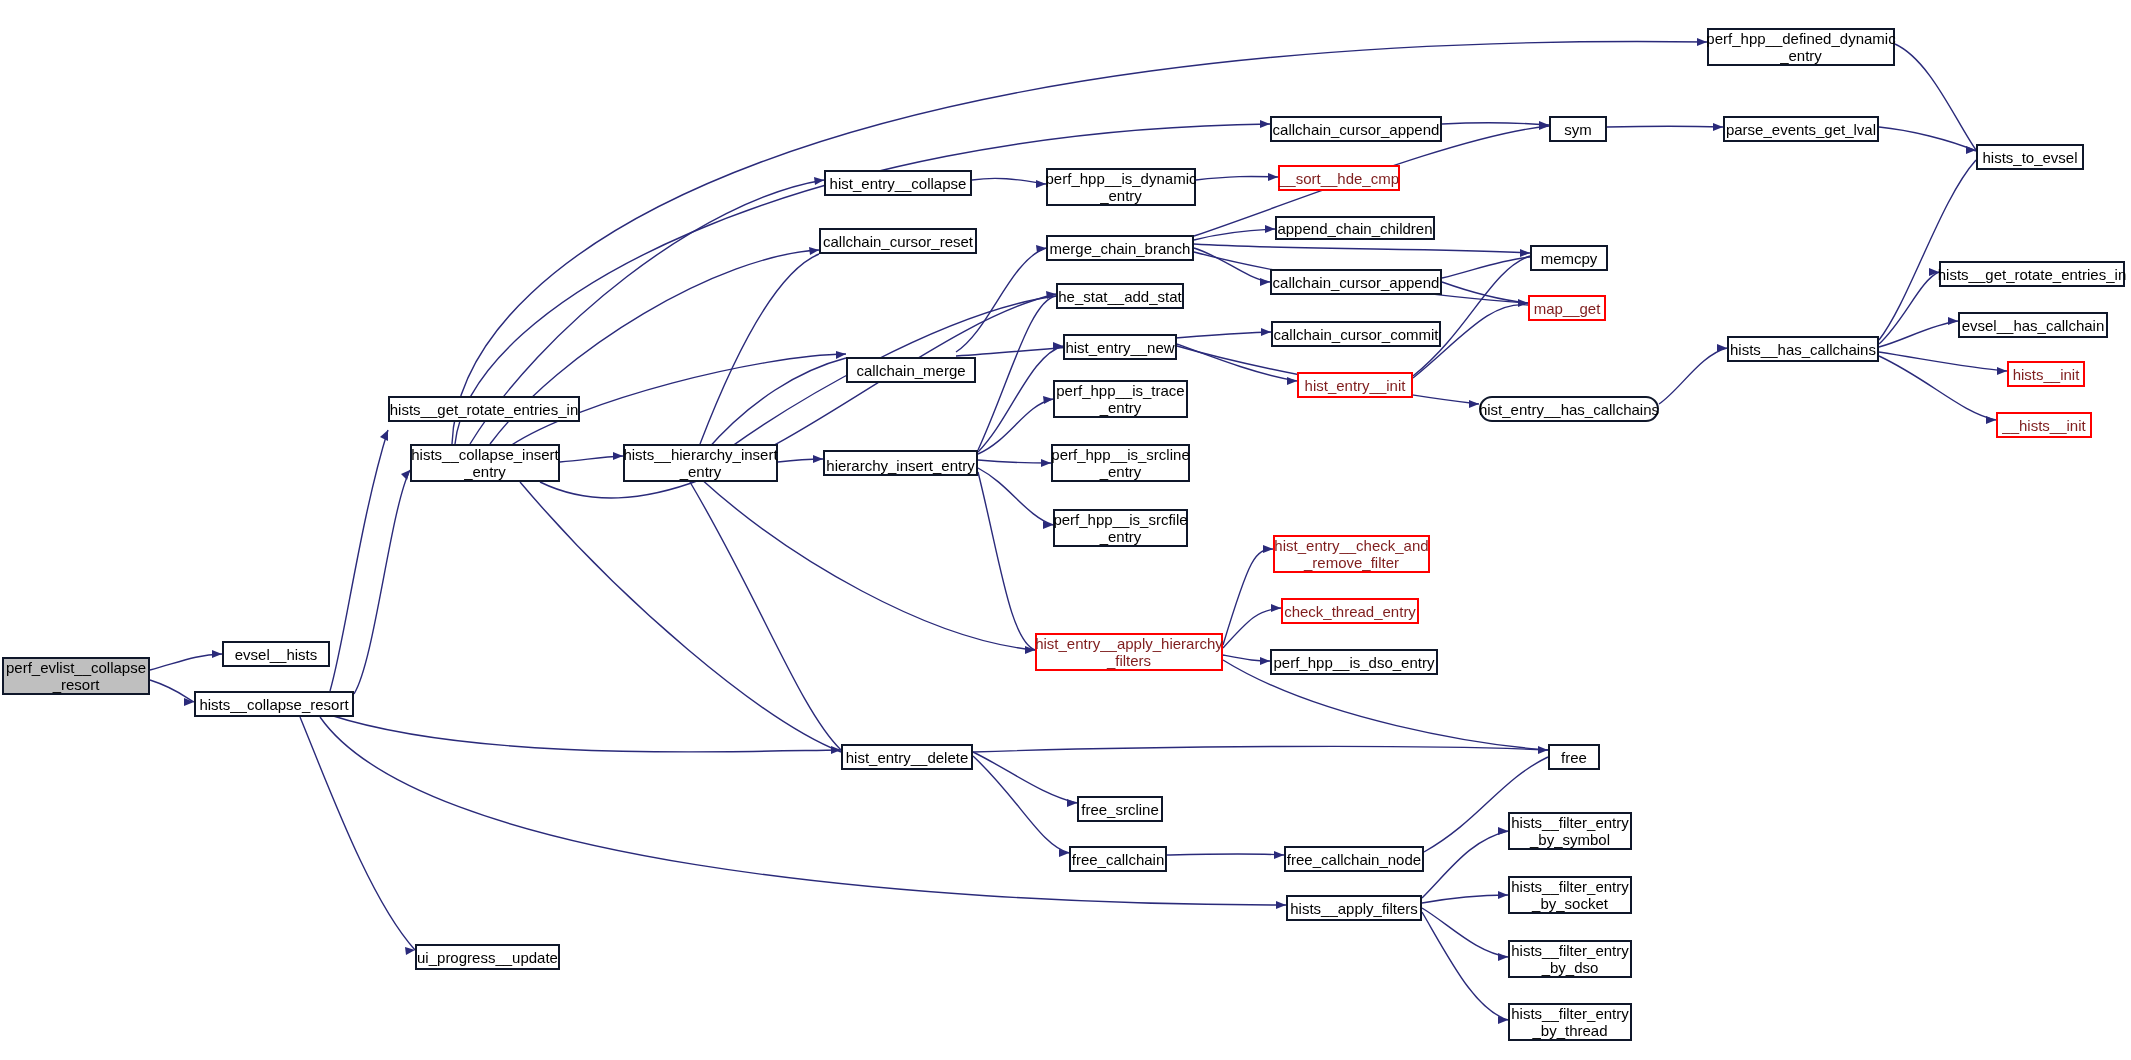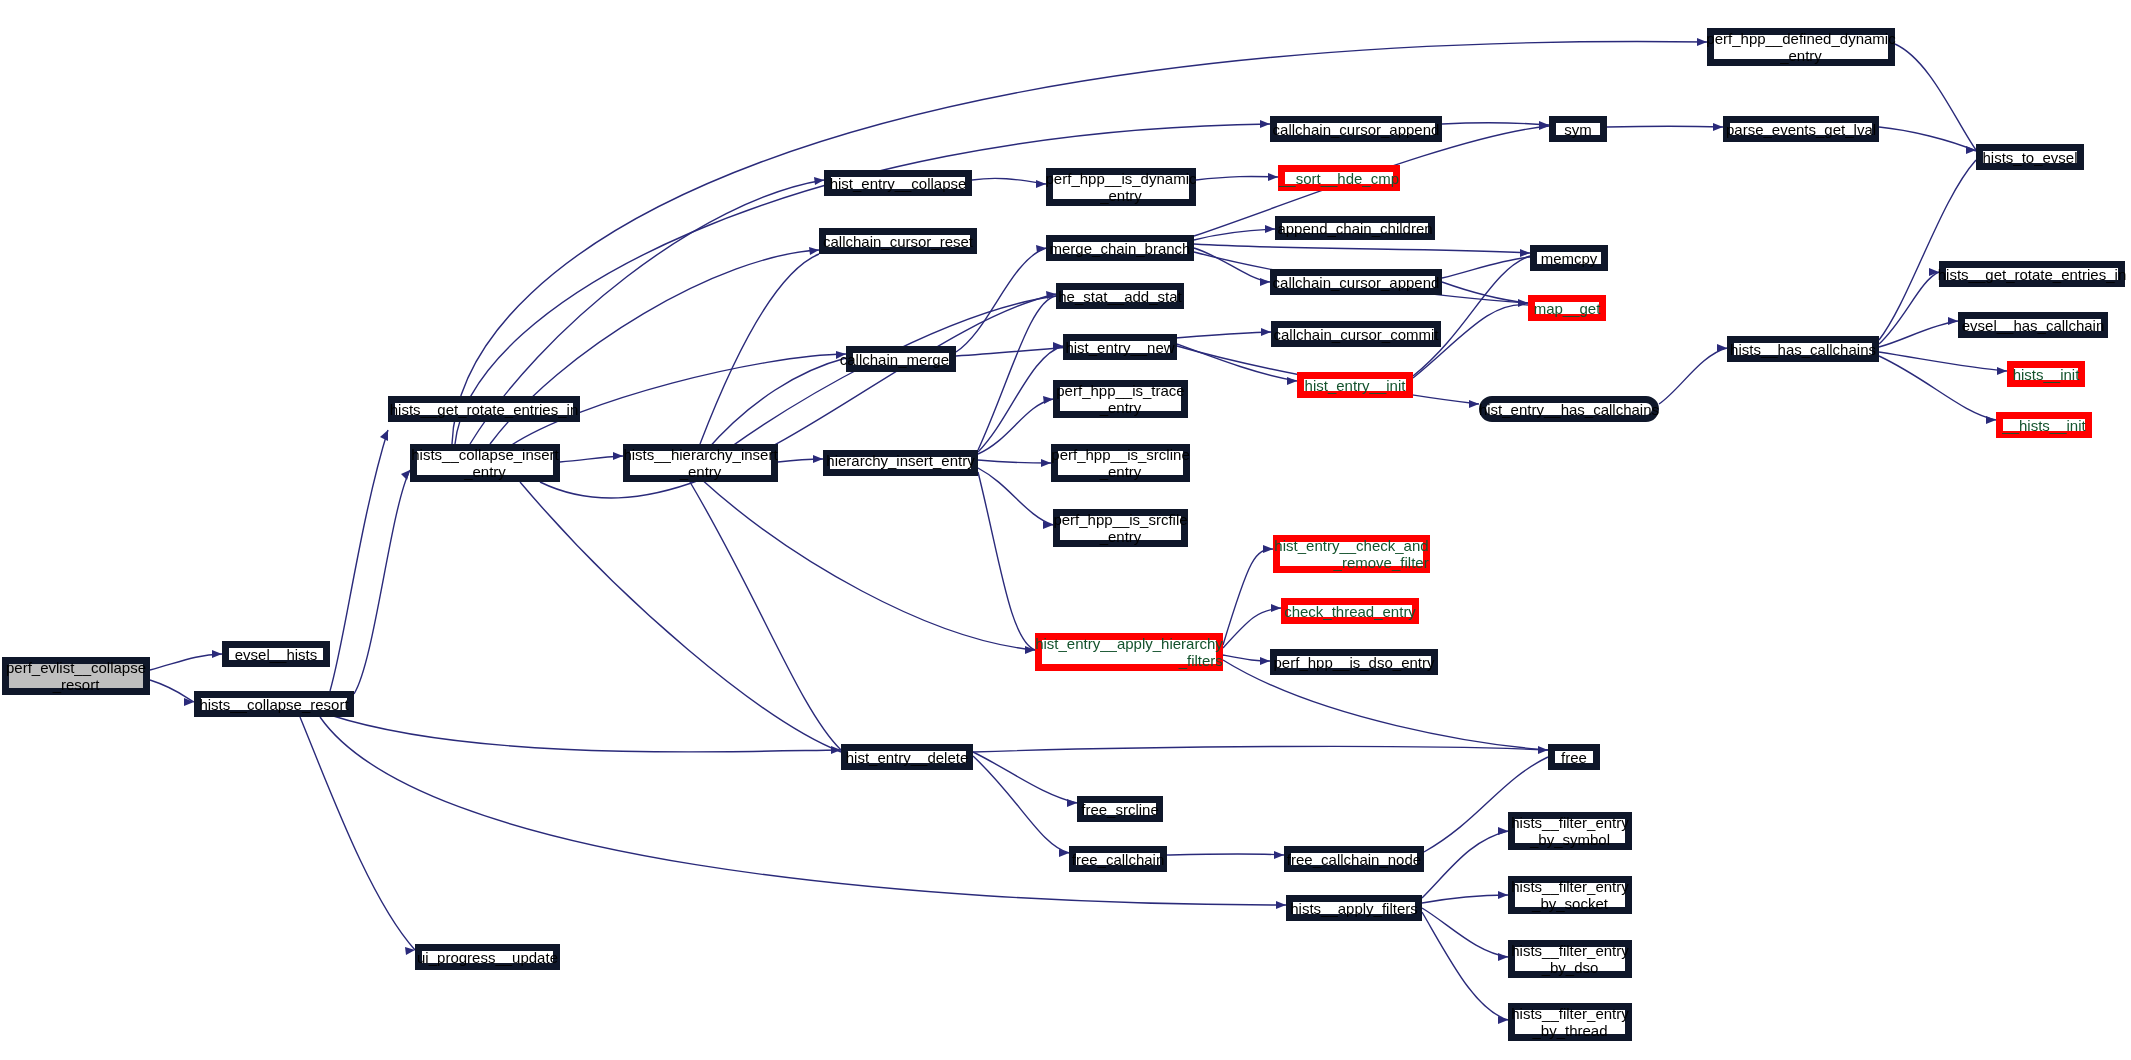--- a/index.html
+++ b/index.html
@@ -1,22 +1,22 @@
 <!DOCTYPE html>
 <html><head>
 <meta charset="utf-8">
 <style>
   html,body{margin:0;padding:0;background:#ffffff;}
   #canvas{position:relative;width:2131px;height:1060px;background:#ffffff;
           font-family:"Liberation Sans", sans-serif;}
-  .node{position:absolute;box-sizing:border-box;border:7px solid #0f172a;background:#fff;
+  .node{position:absolute;box-sizing:border-box;border:2px solid #0f172a;background:#fff;
         display:flex;align-items:center;justify-content:center;text-align:center;
         font-size:15px;line-height:17px;color:#000;white-space:pre;}
   .node.red{border-color:#ff0000;}
-  .node.red span{color:#14532d;text-align:right;}
+  .node.red span{color:#7f1d1d;}
   .node.gray{background:#bfbfbf;align-items:center;}
   .node span{display:block;}
   svg.edges{position:absolute;left:0;top:0;width:2131px;height:1060px;overflow:visible;}
 </style>
 </head>
 <body>
 
 <div id="canvas">
   <svg class="edges" xmlns="http://www.w3.org/2000/svg">
     <g fill="none" stroke="#2a2a7a" stroke-width="1.4">
@@ -166,21 +166,21 @@
   <div class="node" style="left:222px;top:641px;width:108px;height:26px;"><span>evsel__hists</span></div>
   <div class="node" style="left:194px;top:691px;width:160px;height:26px;"><span>hists__collapse_resort</span></div>
   <div class="node" style="left:388px;top:396px;width:192px;height:26px;"><span>hists__get_rotate_entries_in</span></div>
   <div class="node" style="left:410px;top:444px;width:150px;height:38px;"><span>hists__collapse_insert
 _entry</span></div>
   <div class="node" style="left:415px;top:944px;width:145px;height:26px;"><span>ui_progress__update</span></div>
   <div class="node" style="left:623px;top:444px;width:155px;height:38px;"><span>hists__hierarchy_insert
 _entry</span></div>
   <div class="node" style="left:824px;top:170px;width:148px;height:26px;"><span>hist_entry__collapse</span></div>
   <div class="node" style="left:819px;top:228px;width:158px;height:26px;"><span>callchain_cursor_reset</span></div>
-  <div class="node" style="left:846px;top:346px;width:110px;height:26px;justify-content:flex-end;"><span>callchain_merge</span></div>
+  <div class="node" style="left:846px;top:357px;width:130px;height:26px;"><span>callchain_merge</span></div>
   <div class="node" style="left:823px;top:450px;width:155px;height:26px;align-items:flex-end;"><span>hierarchy_insert_entry</span></div>
   <div class="node" style="left:841px;top:744px;width:132px;height:26px;"><span>hist_entry__delete</span></div>
   <div class="node" style="left:1046px;top:168px;width:150px;height:38px;"><span>perf_hpp__is_dynamic
 _entry</span></div>
   <div class="node" style="left:1046px;top:235px;width:148px;height:26px;"><span>merge_chain_branch</span></div>
   <div class="node" style="left:1056px;top:283px;width:128px;height:26px;"><span>he_stat__add_stat</span></div>
   <div class="node" style="left:1063px;top:334px;width:114px;height:26px;"><span>hist_entry__new</span></div>
   <div class="node" style="left:1053px;top:380px;width:135px;height:38px;"><span>perf_hpp__is_trace
 _entry</span></div>
   <div class="node" style="left:1051px;top:444px;width:139px;height:38px;"><span>perf_hpp__is_srcline

